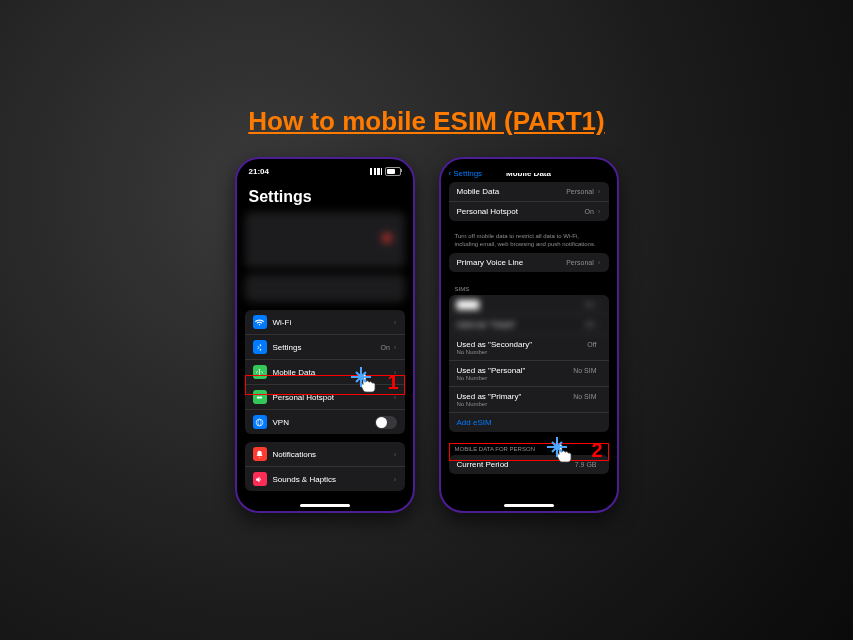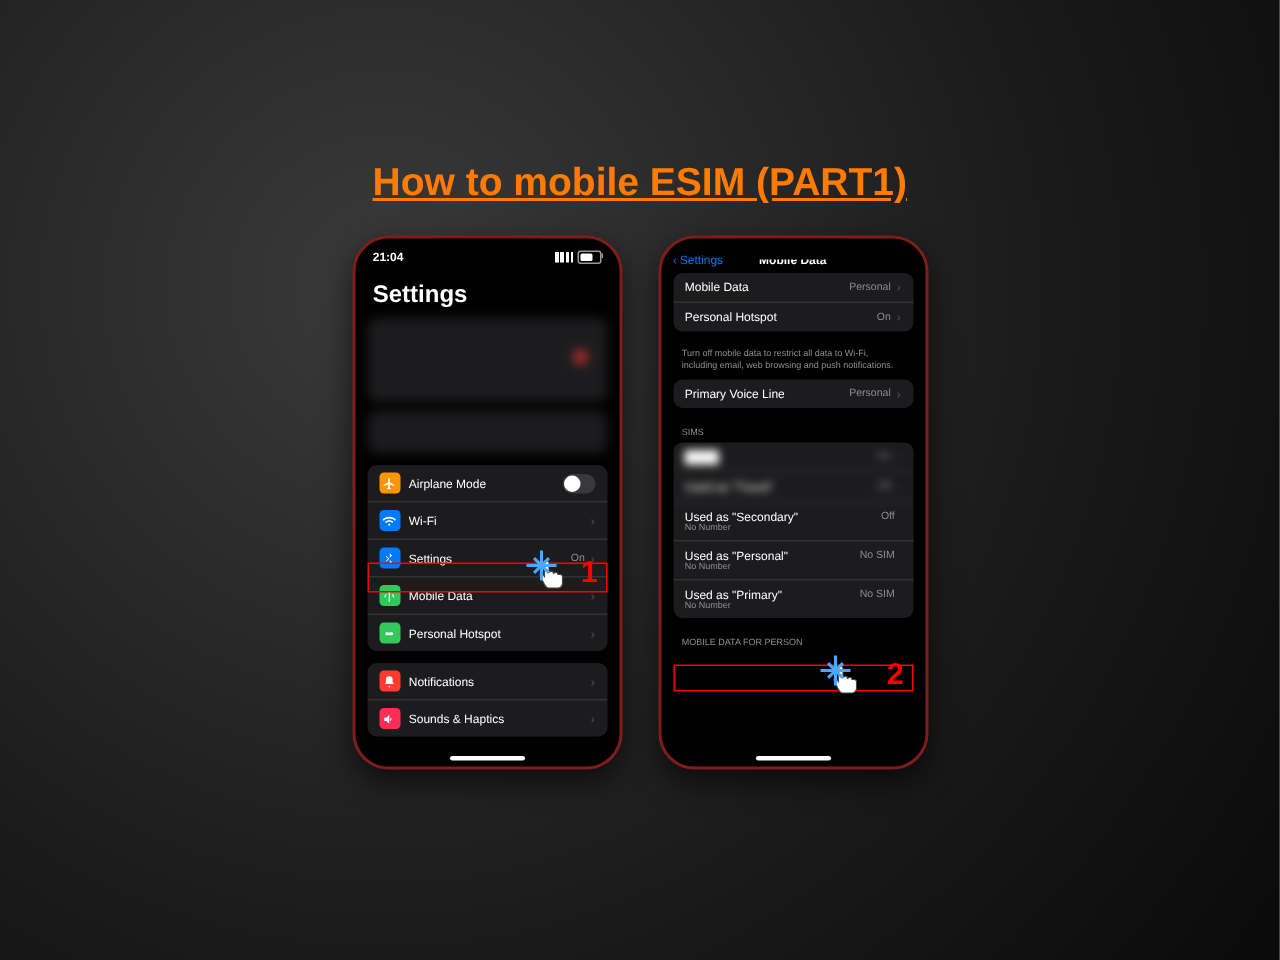--- a/index.html
+++ b/index.html
@@ -1,18 +1,18 @@
 <!DOCTYPE html>
 <html><head>
 <meta charset="utf-8">
 <style>
 html,body{margin:0;padding:0;width:853px;height:640px;background:radial-gradient(circle at 30% 30%,#3a3a3a 0%,#1a1a1a 60%,#0a0a0a 100%);font-family:-apple-system,BlinkMacSystemFont,"Segoe UI",sans-serif;overflow:hidden}
 .title{text-align:center;color:#ff7b00;font-size:26px;font-weight:700;text-decoration:underline;padding-top:106px;margin:0}
 .phones{display:flex;justify-content:center;gap:24px;margin-top:20px}
-.phone{width:176px;height:352px;background:#000;border:2px solid #7f1d1d;border-radius:24px;position:relative;box-shadow:0 8px 20px rgba(0,0,0,.6);overflow:hidden}
+.phone{width:176px;height:352px;background:#000;border:2px solid #4c1d95;border-radius:24px;position:relative;box-shadow:0 8px 20px rgba(0,0,0,.6);overflow:hidden}
 .notch{position:absolute;top:0;left:50%;transform:translateX(-50%);width:70px;height:14px;background:#000;border-radius:0 0 10px 10px;z-index:10}
 .screen{position:absolute;top:0;left:0;right:0;bottom:0;padding:6px 0 0;color:#fff;font-size:8px}
 .statusbar{display:flex;justify-content:space-between;align-items:center;padding:2px 12px 4px;font-size:8px;font-weight:600}
 .sb-right{display:flex;gap:3px;align-items:center}
 .signal{background:linear-gradient(to right,#fff 20%,#fff 20%,transparent 20%,transparent 30%,#fff 30%,#fff 50%,transparent 50%,transparent 60%,#fff 60%,#fff 80%,transparent 80%,transparent 90%,#fff 90%);width:12px;height:7px}
 .batt{width:14px;height:7px;border:1px solid #999;border-radius:2px;position:relative}
 .batt::after{content:"";position:absolute;right:-2px;top:1px;width:1px;height:3px;background:#999}
 .batt-fill{position:absolute;left:1px;top:1px;bottom:1px;width:60%;background:#fff;border-radius:1px}
 
 .p1-title{font-size:16px;font-weight:700;padding:8px 12px 6px}
@@ -80,29 +80,20 @@
         </div>
       </div>
       <div class="p1-title">Settings</div>
       <div class="blurred">
           <div class="dot"></div>
         </div>
       <div class="blurred2"></div>
 
       <div class="group">
         <div class="row">
-          <div class="ico" style="background:#ff9500">
-              <svg viewBox="0 0 24 24" fill="#fff">
-                <path d="M21 16v-2l-8-5V3.5a1.5 1.5 0 0 0-3 0V9l-8 5v2l8-2.5V19l-2 1.5V22l3.5-1 3.5 1v-1.5L13 19v-5.5l8 2.5z"></path>
-              </svg>
-            </div>
-          <span class="label">Airplane Mode</span>
-          <div class="toggle"></div>
-        </div>
-        <div class="row">
           <div class="ico" style="background:#007aff">
               <svg viewBox="0 0 24 24" fill="#fff">
                 <path d="M12 20a2 2 0 1 0 0-4 2 2 0 0 0 0 4zm0-16C7 4 2.7 6 0 9l2 2c2.5-2.5 6-4 10-4s7.5 1.5 10 4l2-2c-2.7-3-7-5-12-5zm0 6c-3 0-5.7 1.2-7.5 3l2 2c1.4-1.4 3.3-2.2 5.5-2.2s4.1.8 5.5 2.2l2-2C17.7 11.2 15 10 12 10z"></path>
               </svg>
             </div>
           <span class="label">Wi-Fi</span>
           <span class="chev">›</span>
         </div>
         <div class="row">
           <div class="ico" style="background:#007aff">
@@ -126,20 +117,30 @@
         <div class="row">
           <div class="ico" style="background:#34c759">
               <svg viewBox="0 0 24 24" fill="#fff">
                 <circle cx="8" cy="12" r="3"></circle>
                 <circle cx="16" cy="12" r="3"></circle>
                 <path d="M8 10h8v4H8z"></path>
               </svg>
             </div>
           <span class="label">Personal Hotspot</span>
           <span class="chev">›</span>
+        </div>
+        <div class="row">
+          <div class="ico" style="background:#007aff">
+              <svg viewBox="0 0 24 24" fill="#fff">
+                <circle cx="12" cy="12" r="9" fill="none" stroke="#fff" stroke-width="2"></circle>
+                <ellipse cx="12" cy="12" rx="4" ry="9" fill="none" stroke="#fff" stroke-width="1.5"></ellipse>
+              </svg>
+            </div>
+          <span class="label">VPN</span>
+          <div class="toggle"></div>
         </div>
       </div>
 
       <div class="group">
         <div class="row">
           <div class="ico" style="background:#ff3b30">
               <svg viewBox="0 0 24 24" fill="#fff">
                 <path d="M12 2a6 6 0 0 0-6 6v5l-2 3h16l-2-3V8a6 6 0 0 0-6-6zm0 20a2 2 0 0 0 2-2h-4a2 2 0 0 0 2 2z"></path>
               </svg>
             </div>
@@ -232,23 +233,32 @@
             </div>
           <span class="sub">No Number</span>
         </div>
         <div class="row tall">
           <div class="top">
               <span>Used as "Primary"</span>
               <span class="value">No SIM</span>
             </div>
           <span class="sub">No Number</span>
         </div>
+        <div class="row">
+          <span class="label add">Add eSIM</span>
+        </div>
       </div>
 
       <div class="section-hdr">MOBILE DATA FOR PERSON</div>
+      <div class="group">
+        <div class="row">
+          <span class="label">Current Period</span>
+          <span class="value">7.9 GB</span>
+        </div>
+      </div>
 
       <div class="highlight hl2"></div>
       <div class="num num2">2</div>
       <div class="cursor" style="top:282px;left:110px">
         <div class="spark" style="top:-4px;left:-4px">
             <span class="d1"></span>
             <span class="d2"></span>
           </div>
         <svg class="hand" viewBox="0 0 32 32">
             <path fill="#fff" stroke="#444" stroke-width="1" d="M10 4c1 0 2 1 2 2v8l2-1c1 0 2 1 2 2l2-1c1 0 2 1 2 2l2 0c1 0 2 1 2 2v6c0 2-2 4-4 4h-8c-2 0-3-1-4-3l-4-8c-1-2 1-3 2-2l2 3V6c0-1 1-2 2-2z"></path>

